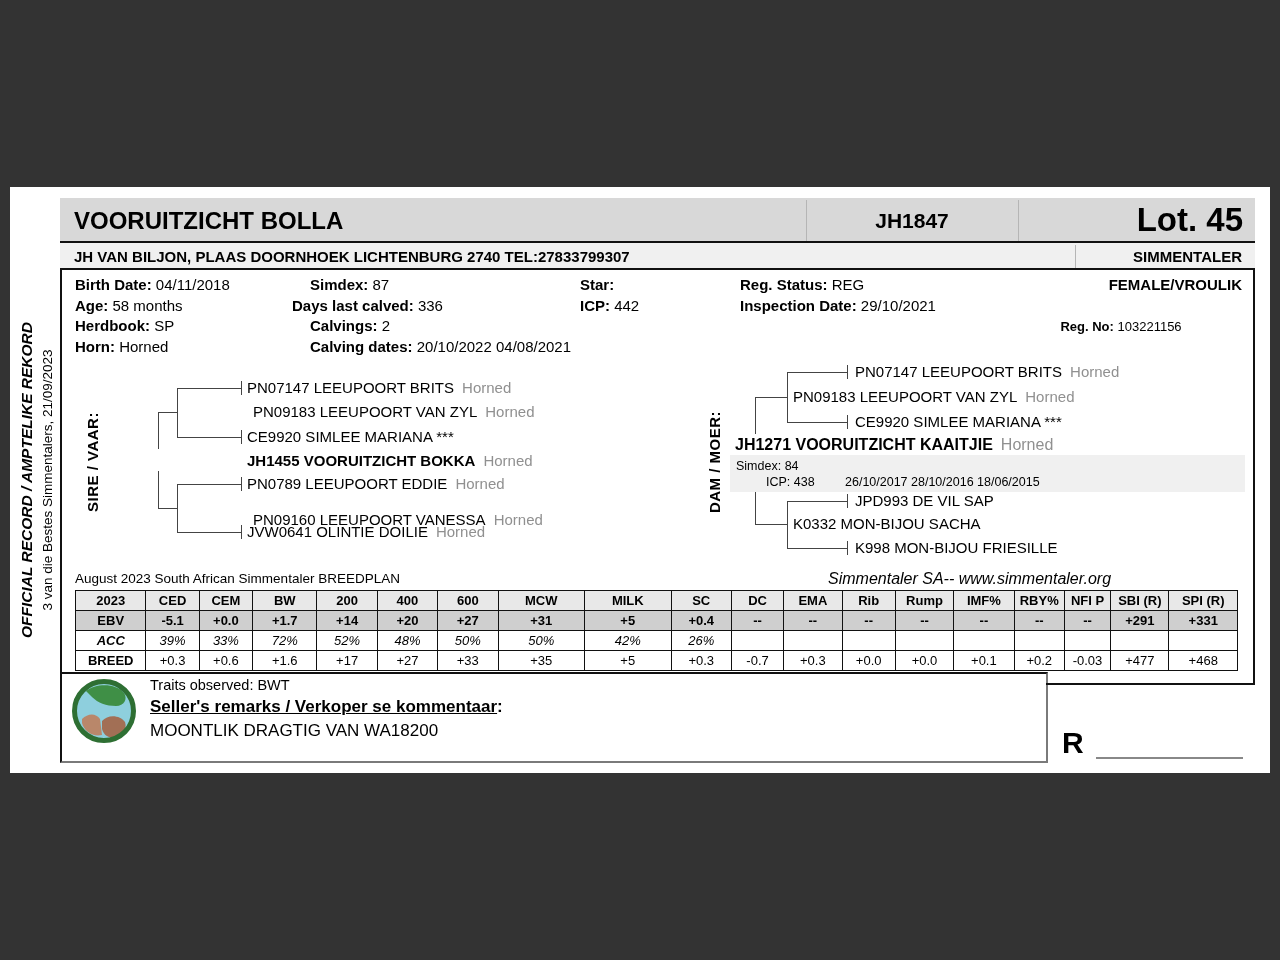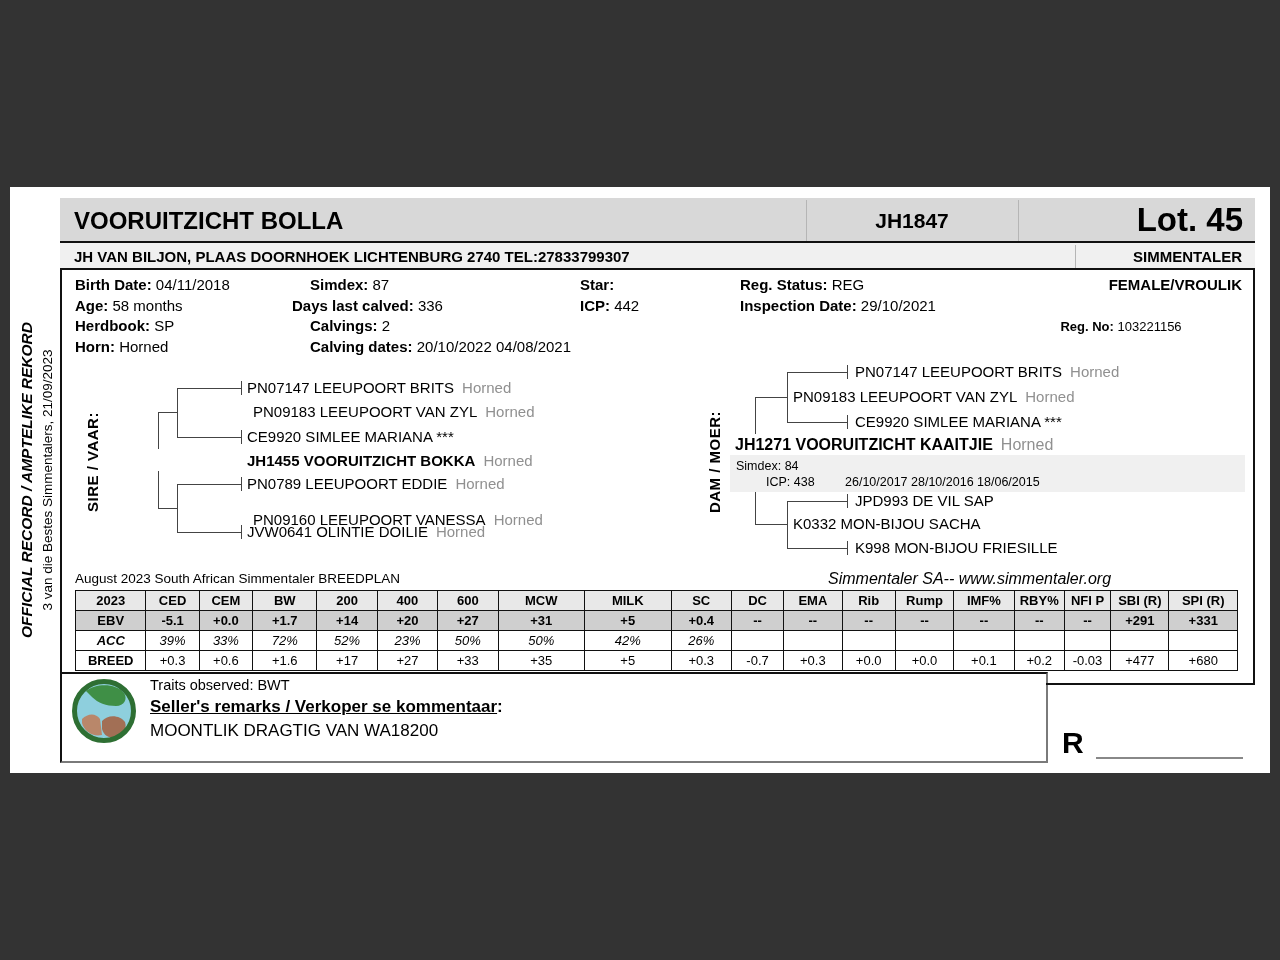--- a/index.html
+++ b/index.html
@@ -212,21 +212,21 @@
           <td>--</td>
           <td>+291</td>
           <td>+331</td>
     </tr>
     <tr class="acc">
       <td>ACC</td>
           <td>39%</td>
           <td>33%</td>
           <td>72%</td>
           <td>52%</td>
-          <td>23%</td>
+          <td>48%</td>
           <td>50%</td>
           <td>50%</td>
           <td>42%</td>
           <td>26%</td>
           <td></td>
           <td></td>
           <td></td>
           <td></td>
           <td></td>
           <td></td>
@@ -246,21 +246,21 @@
           <td>+5</td>
           <td>+0.3</td>
           <td>-0.7</td>
           <td>+0.3</td>
           <td>+0.0</td>
           <td>+0.0</td>
           <td>+0.1</td>
           <td>+0.2</td>
           <td>-0.03</td>
           <td>+477</td>
-          <td>+680</td>
+          <td>+468</td>
     </tr>
   </tbody>
     </table>
 
   <div id="remarksbox"></div>
   <div class="abs" style="left:72px;top:679px;">
     <svg width="64" height="64" viewBox="0 0 64 64">
       <circle cx="32" cy="32" r="30" fill="#8ecfdd"></circle>
       <path d="M14 12 C24 4 44 4 52 14 C56 20 52 27 44 27 C34 27 26 24 20 18 Z" fill="#3f8f46"></path>
       <path d="M10 40 C16 34 24 34 28 40 L30 56 C20 58 12 52 10 44 Z" fill="#b9876a"></path>

